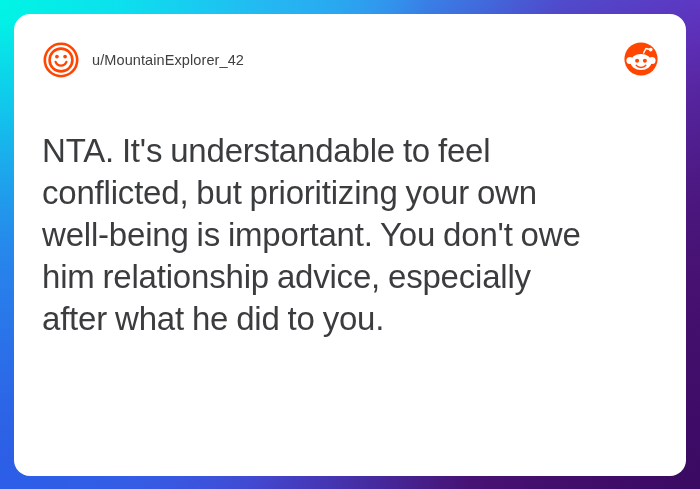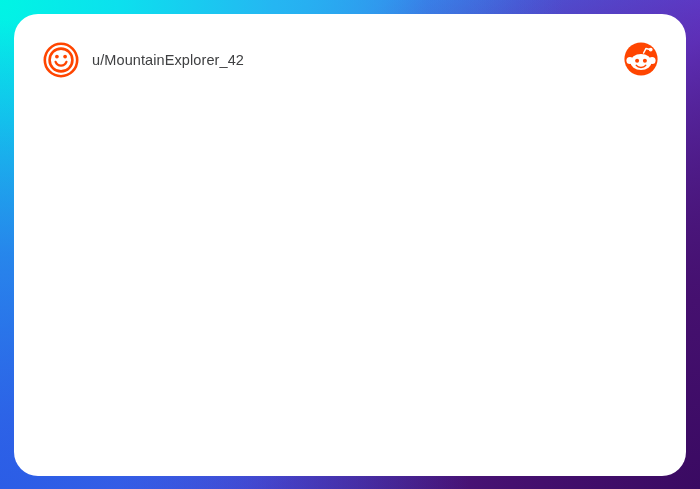--- a/index.html
+++ b/index.html
@@ -28,21 +28,21 @@
       linear-gradient(135deg, #17d8f0 0%, #2aa6ee 22%, #4d5fe4 44%, #6a3fdd 62%, #5a2aa8 78%, #3c0e66 100%);
     padding: 14px 14px 13px 14px;
   }
 
   #card {
     position: relative;
     width: 100%;
     height: 100%;
     box-sizing: border-box;
     background: #ffffff;
-    border-radius: 24px;
+    border-radius: 16px;
     padding: 26px 28px 0 28px;
   }
 
   
   .card-header {
     display: flex;
     align-items: center;
     height: 40px;
   }
   .avatar {
@@ -120,15 +120,22 @@
         <circle cx="5.9" cy="18.4" r="3.5" fill="#ffffff"></circle>
         <circle cx="28.1" cy="18.4" r="3.5" fill="#ffffff"></circle>
 
         <circle cx="13.1" cy="18.7" r="2.0" fill="#ff4500"></circle>
         <circle cx="20.9" cy="18.7" r="2.0" fill="#ff4500"></circle>
 
         <path d="M12.3 23.4 a5.4 4.0 0 0 0 9.4 0" fill="none" stroke="#ff4500" stroke-width="1.5" stroke-linecap="round"></path>
       </svg>
     </span>
 
+    <div class="comment-body">
+      <span class="line">NTA. It's understandable to feel</span>
+      <span class="line">conflicted, but prioritizing your own</span>
+      <span class="line">well-being is important. You don't owe</span>
+      <span class="line">him relationship advice, especially</span>
+      <span class="line">after what he did to you.</span>
+    </div>
 
   </div>
 </div>
 
 </body></html>

